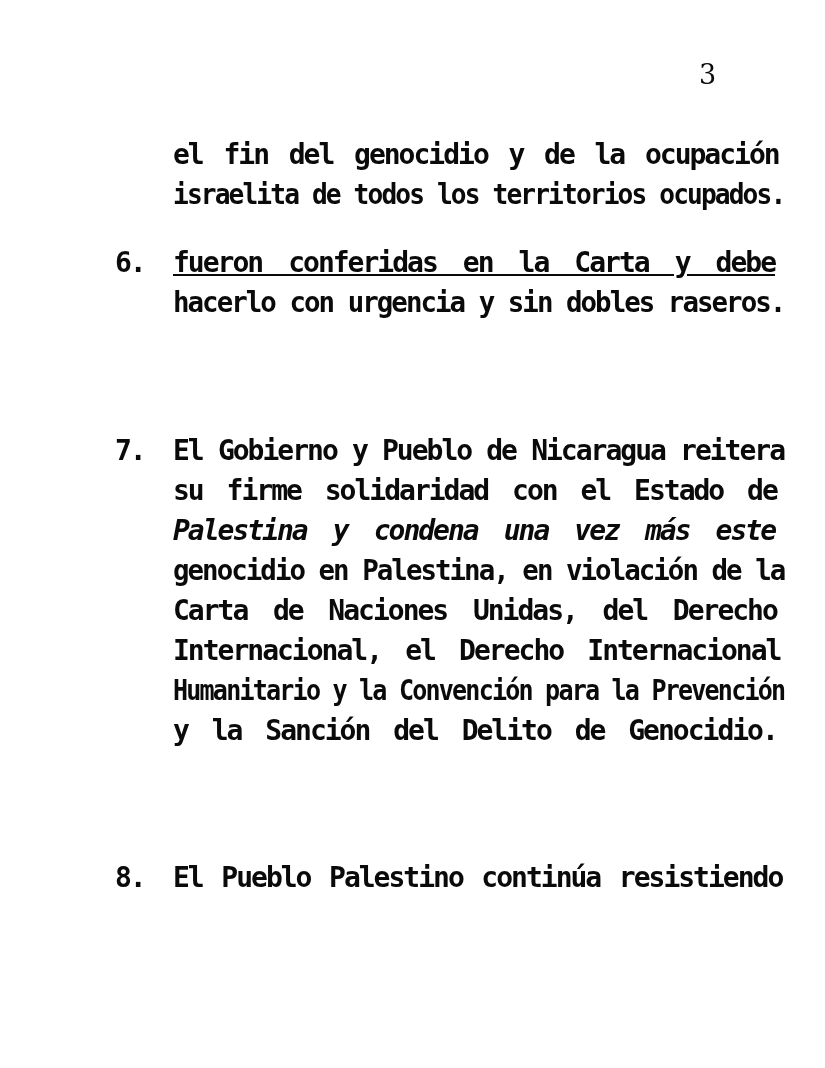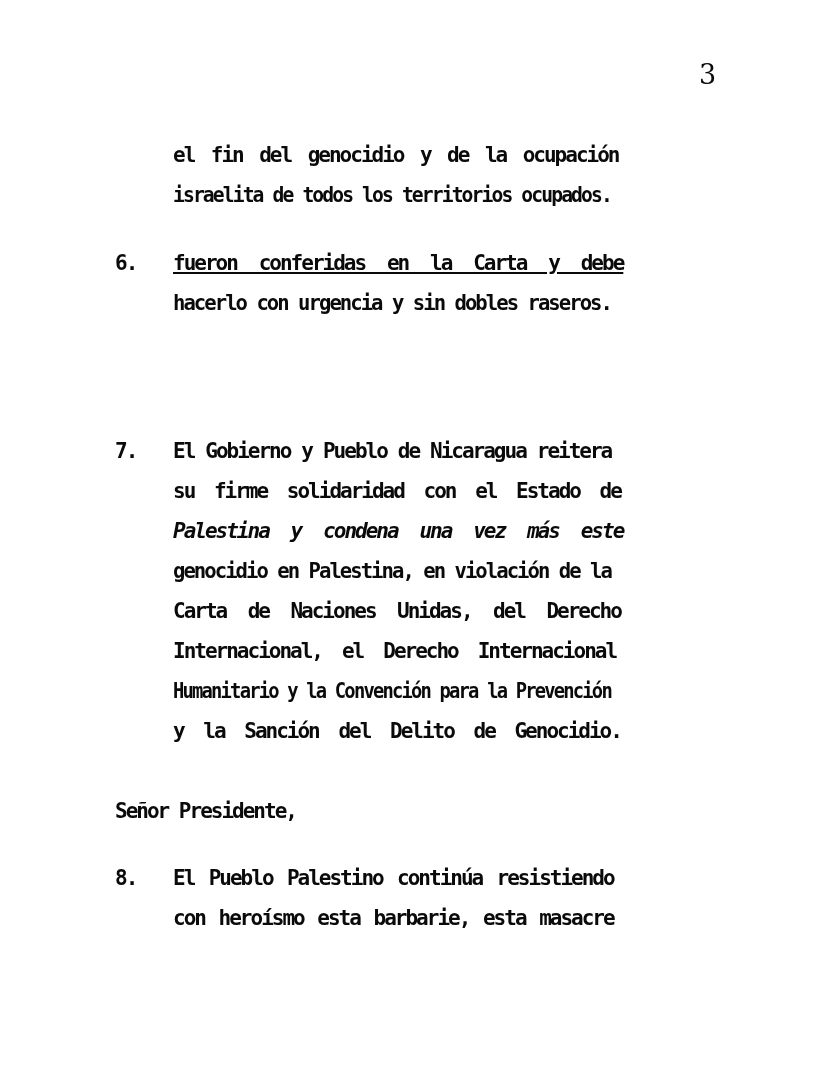--- a/index.html
+++ b/index.html
@@ -18,21 +18,21 @@
   }
   .page-number {
     position:absolute; left:699px; top:59px;
     font-family:"DejaVu Serif", "Liberation Serif", serif;
     font-size:27px; font-weight:400;
     letter-spacing:0;
     color:var(--ink, #161616);
   }
   .para {
     position:absolute; left:173px; width:537px;
-    font-weight:bold; font-size:21px; letter-spacing:-2px;
+    font-weight:bold; font-size:28px; letter-spacing:-2px;
     color:var(--ink, #0a0a0a);
   }
   .p-intro { top:135px; }
   .p-6     { top:243px; }
   .p-7     { top:431px; }
   .p-salutation { top:791px; left:115px; width:595px; }
   .p-8     { top:858px; }
   .tline { height:40px; line-height:40px; white-space:nowrap; }
   .fit {
     display:inline-block; white-space:nowrap;
@@ -90,29 +90,21 @@
       <span class="fit" style="word-spacing: 9.33333px;">Internacional, el Derecho Internacional</span>
     </div>
     <div class="tline">
       <span class="fit" style="transform: scaleX(0.894464);">Humanitario y la Convención para la Prevención</span>
     </div>
     <div class="tline">
       <span class="fit" style="word-spacing: 9.01562px;">y la Sanción del Delito de Genocidio.</span>
     </div>
   </div>
 
-  <div class="para p-salutation">
-    <div class="tline">
-      <span class="fit">Señor Presidente,</span>
-    </div>
-  </div>
 
   <div class="para p-8">
     <span class="marker">8.</span>
     <div class="tline">
       <span class="fit" style="word-spacing: 3.73438px;">El Pueblo Palestino continúa resistiendo</span>
     </div>
-    <div class="tline">
-      <span class="fit" style="word-spacing: 2.9875px;">con heroísmo esta barbarie, esta masacre</span>
-    </div>
   </div>
 
 </div>
 
 </body></html>

